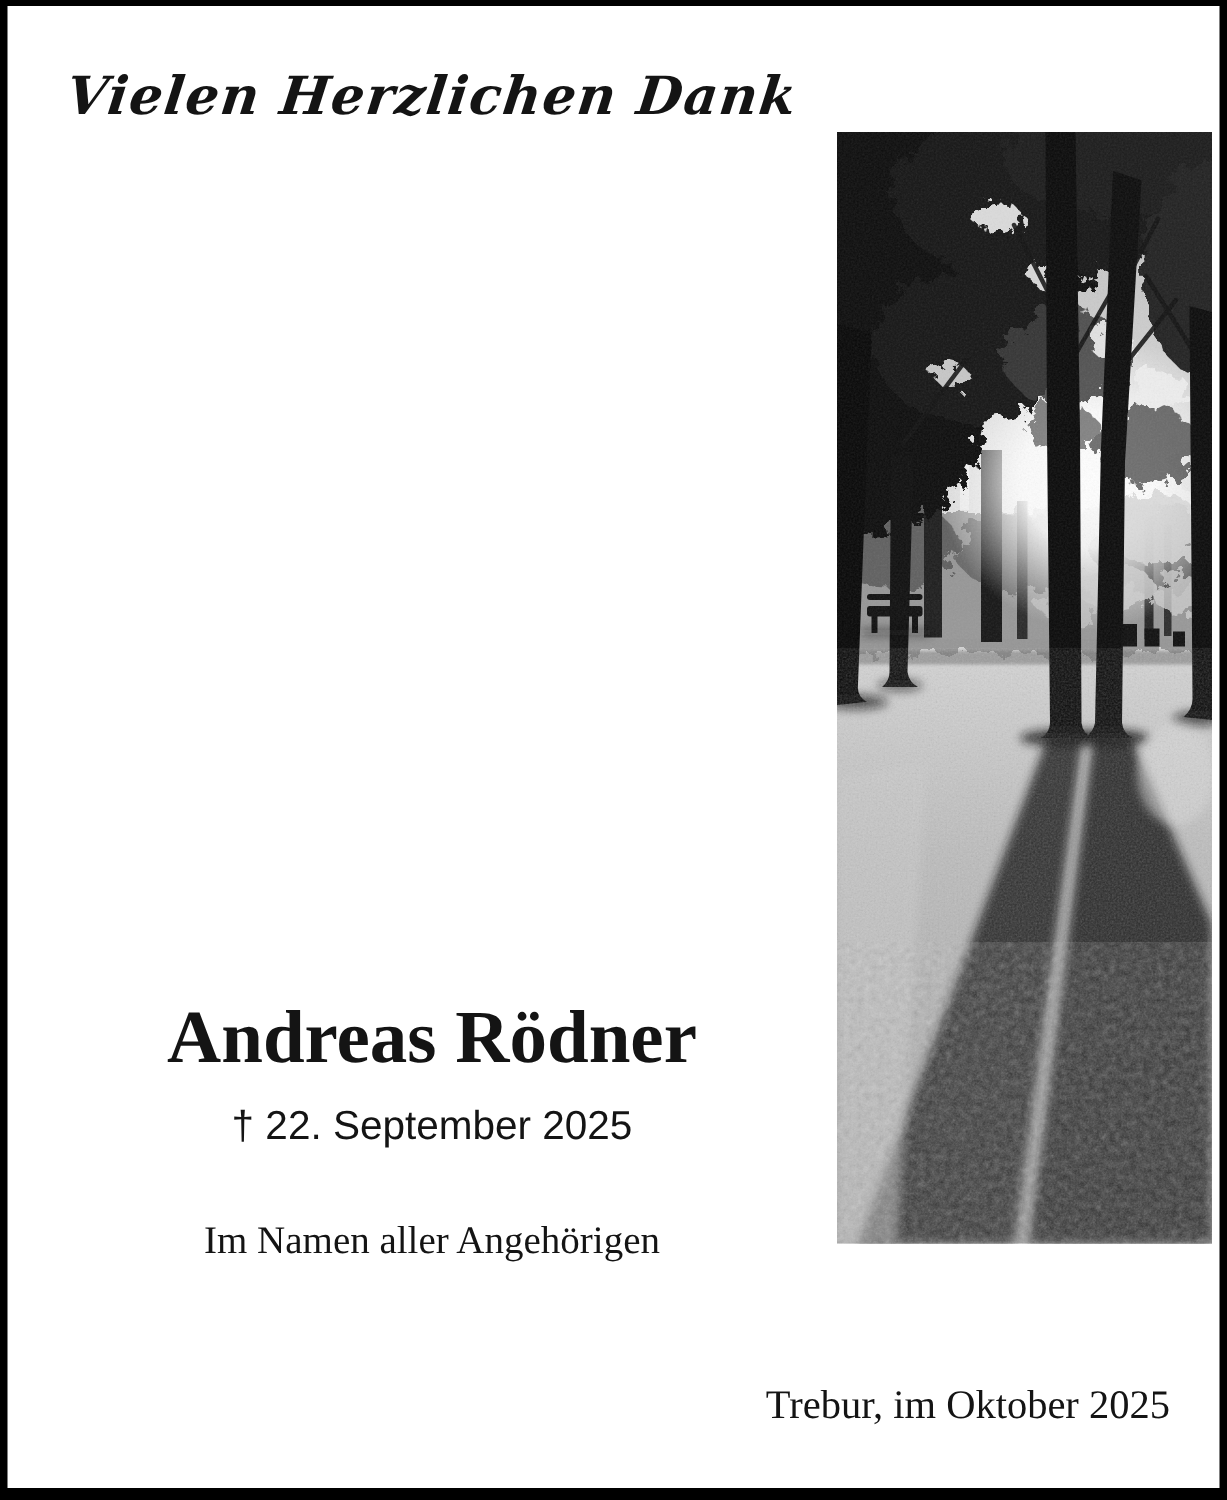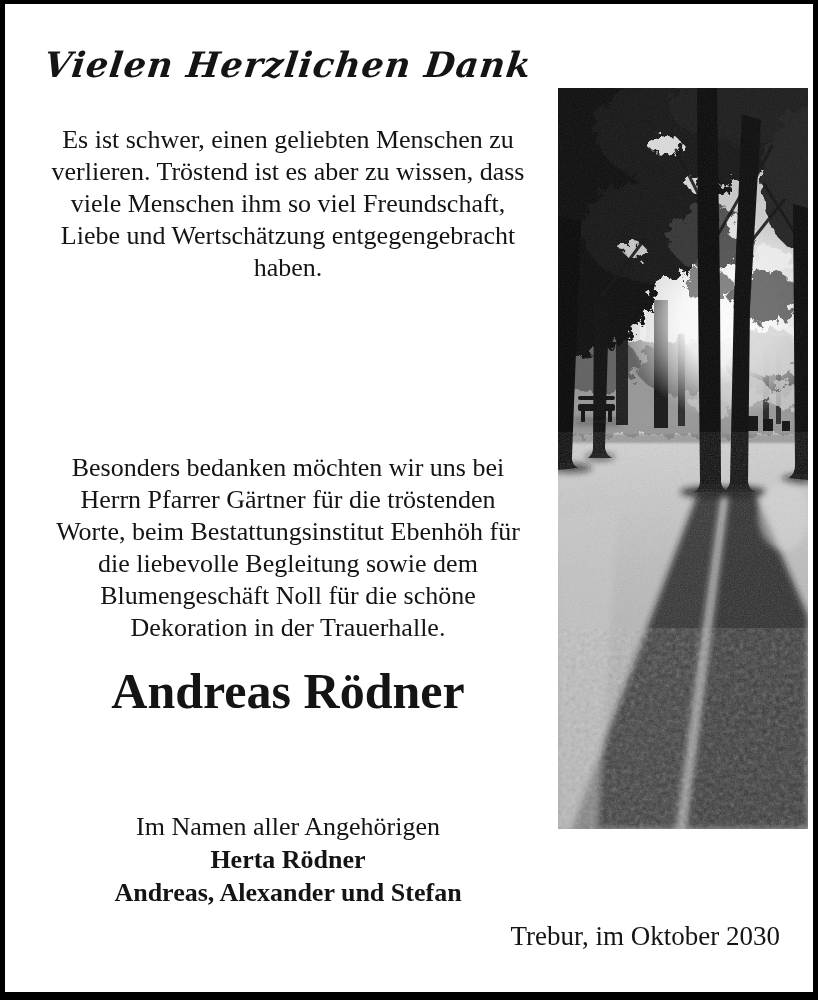--- a/index.html
+++ b/index.html
@@ -67,41 +67,29 @@
   }
   .photo svg{display:block;width:100%;height:100%;}
 </style>
 </head>
 <body>
 
 <div class="page">
 
   <div class="col headline">Vielen Herzlichen Dank</div>
 
-  <div class="col para p1">Es ist schwer, einen geliebten Menschen zu
-verlieren. Tröstend ist es aber zu wissen, dass
-viele Menschen ihm so viel Freundschaft,
-Liebe und Wertschätzung entgegengebracht
-haben.</div>
-  <div class="col para p3">Besonders bedanken möchten wir uns bei
-Herrn Pfarrer Gärtner für die tröstenden
-Worte, beim Bestattungsinstitut Ebenhöh für
-die liebevolle Begleitung sowie dem
-Blumengeschäft Noll für die schöne
-Dekoration in der Trauerhalle.</div>
 
   <div class="col deceased-name">Andreas Rödner</div>
+  <div class="col death-date">† 22. September 2025</div>
 
   <div class="col family">
     <div class="intro">Im Namen aller Angehörigen</div>
-    <div class="fname">Herta Rödner
-Andreas, Alexander und Stefan</div>
   </div>
 
-  <div class="closing">Trebur, im Oktober 2030</div>
+  <div class="closing">Trebur, im Oktober 2025</div>
 
   <div class="photo" title="Black-and-white photograph of park trees backlit by a low sun, two trunks casting long shadows over grass">
     <svg viewBox="0 0 250 741" preserveAspectRatio="none" aria-hidden="true">
       <defs>
         <linearGradient id="sky" x1="0" y1="0" x2="0" y2="1">
           <stop offset="0" stop-color="#b9b9b9"></stop>
           <stop offset="0.55" stop-color="#d9d9d9"></stop>
           <stop offset="1" stop-color="#efefef"></stop>
         </linearGradient>
         <linearGradient id="ground" x1="0" y1="0" x2="0" y2="1">

